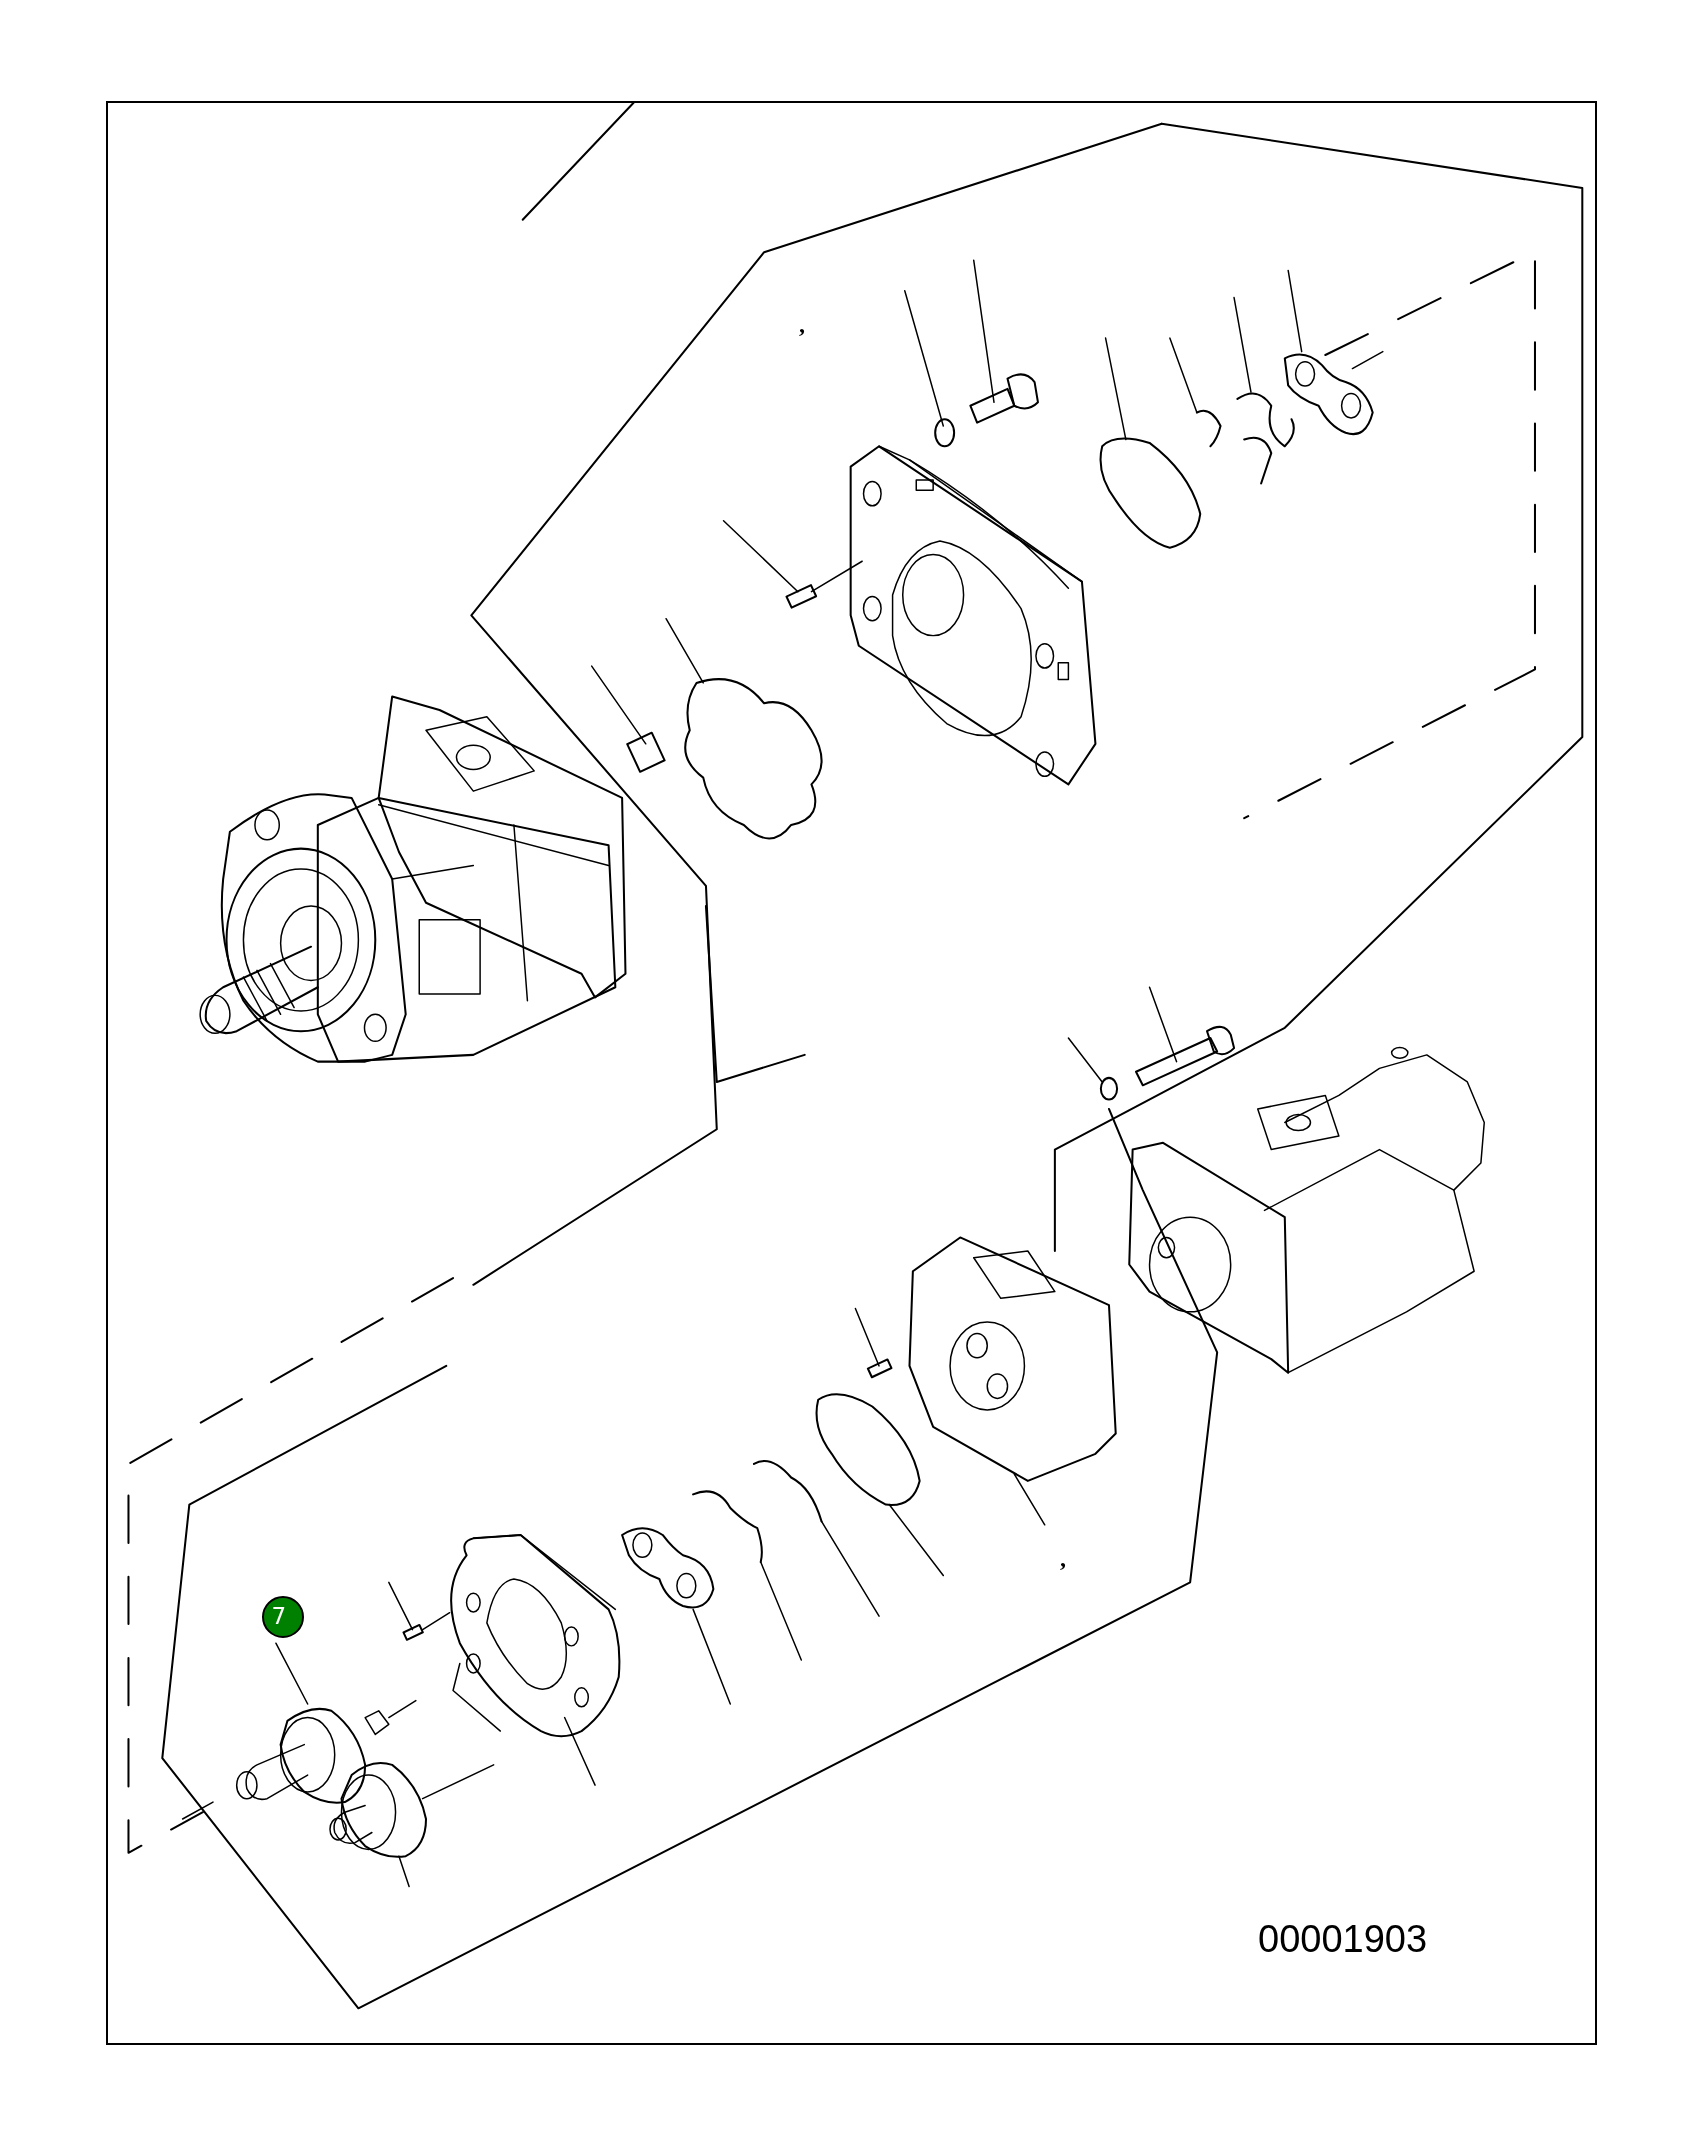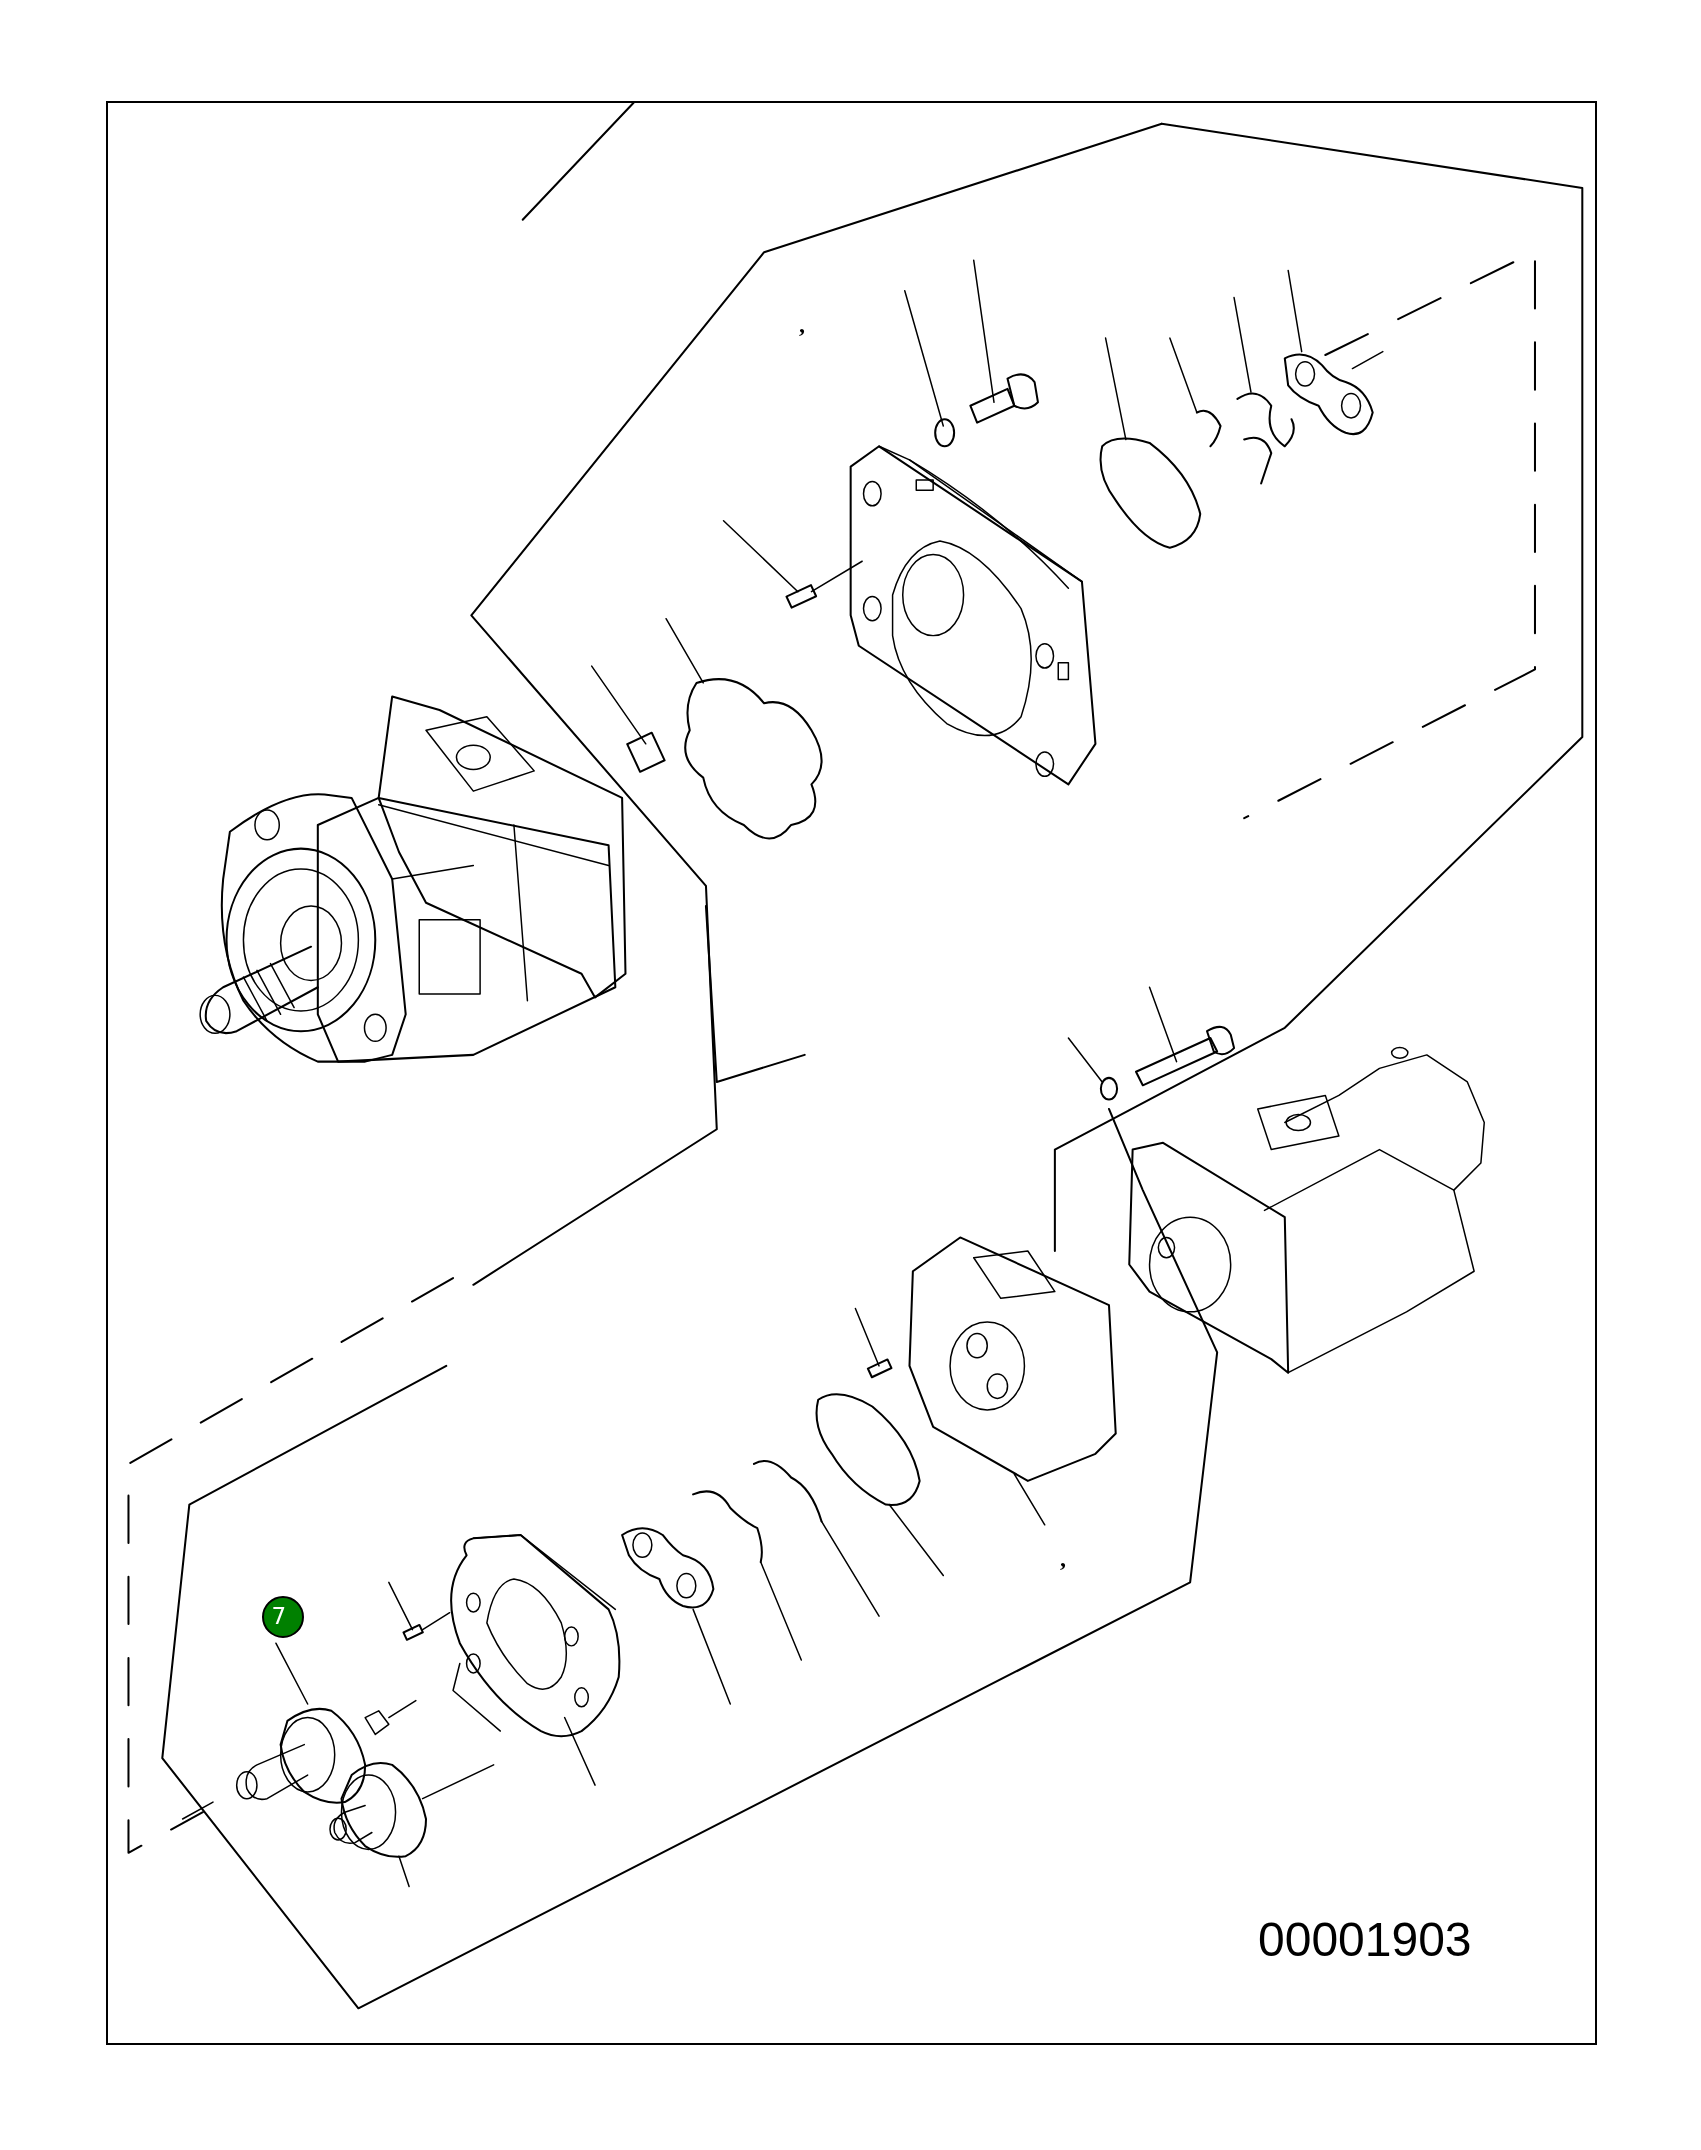--- a/index.html
+++ b/index.html
@@ -1,21 +1,21 @@
 <!DOCTYPE html>
 <html style="font-size:10.8px"><head>
 <meta charset="utf-8">
 <style>
   html, body { margin:0; padding:0; background:#ffffff; }
   body { width:1702px; height:2151px; position:relative; overflow:hidden; font-family:"Liberation Sans", sans-serif; }
   #diagram { position:absolute; left:0; top:0; width:1702px; height:2151px; }
   .frame { position:absolute; left:106px; top:101px; width:1491px; height:1944px; border:2.7px solid #000; box-sizing:border-box; }
   .callout { position:absolute; left:262px; top:1596px; width:42px; height:42px; border-radius:50%; background:#008000; border:2.7px solid #000; box-sizing:border-box; cursor:pointer; }
   .callout span { position:absolute; left:7.4px; top:5.4px; color:#fff; font-size:23px; line-height:26px; font-family:"DejaVu Sans", sans-serif; }
-  .figno { position:absolute; left:1258px; top:1919px; font-size:48px; line-height:41px; color:#000; font-family:"Liberation Sans", sans-serif; }
+  .figno { position:absolute; left:1258px; top:1919px; font-size:38px; line-height:41px; color:#000; font-family:"Liberation Sans", sans-serif; }
   .comma { position:absolute; font-size:24px; color:#000; font-family:"Liberation Serif", serif; font-weight:bold; }
   svg line, svg polyline, svg path, svg ellipse, svg rect, svg polygon, svg circle { fill:none; stroke:#000; stroke-width:3; stroke-linejoin:round; stroke-linecap:round; }
   svg .thin { stroke-width:2.2; }
   svg .dash { stroke-dasharray:70 50; stroke-width:3; }
 </style>
 </head>
 <body>
 
 <div class="frame"></div>
 

